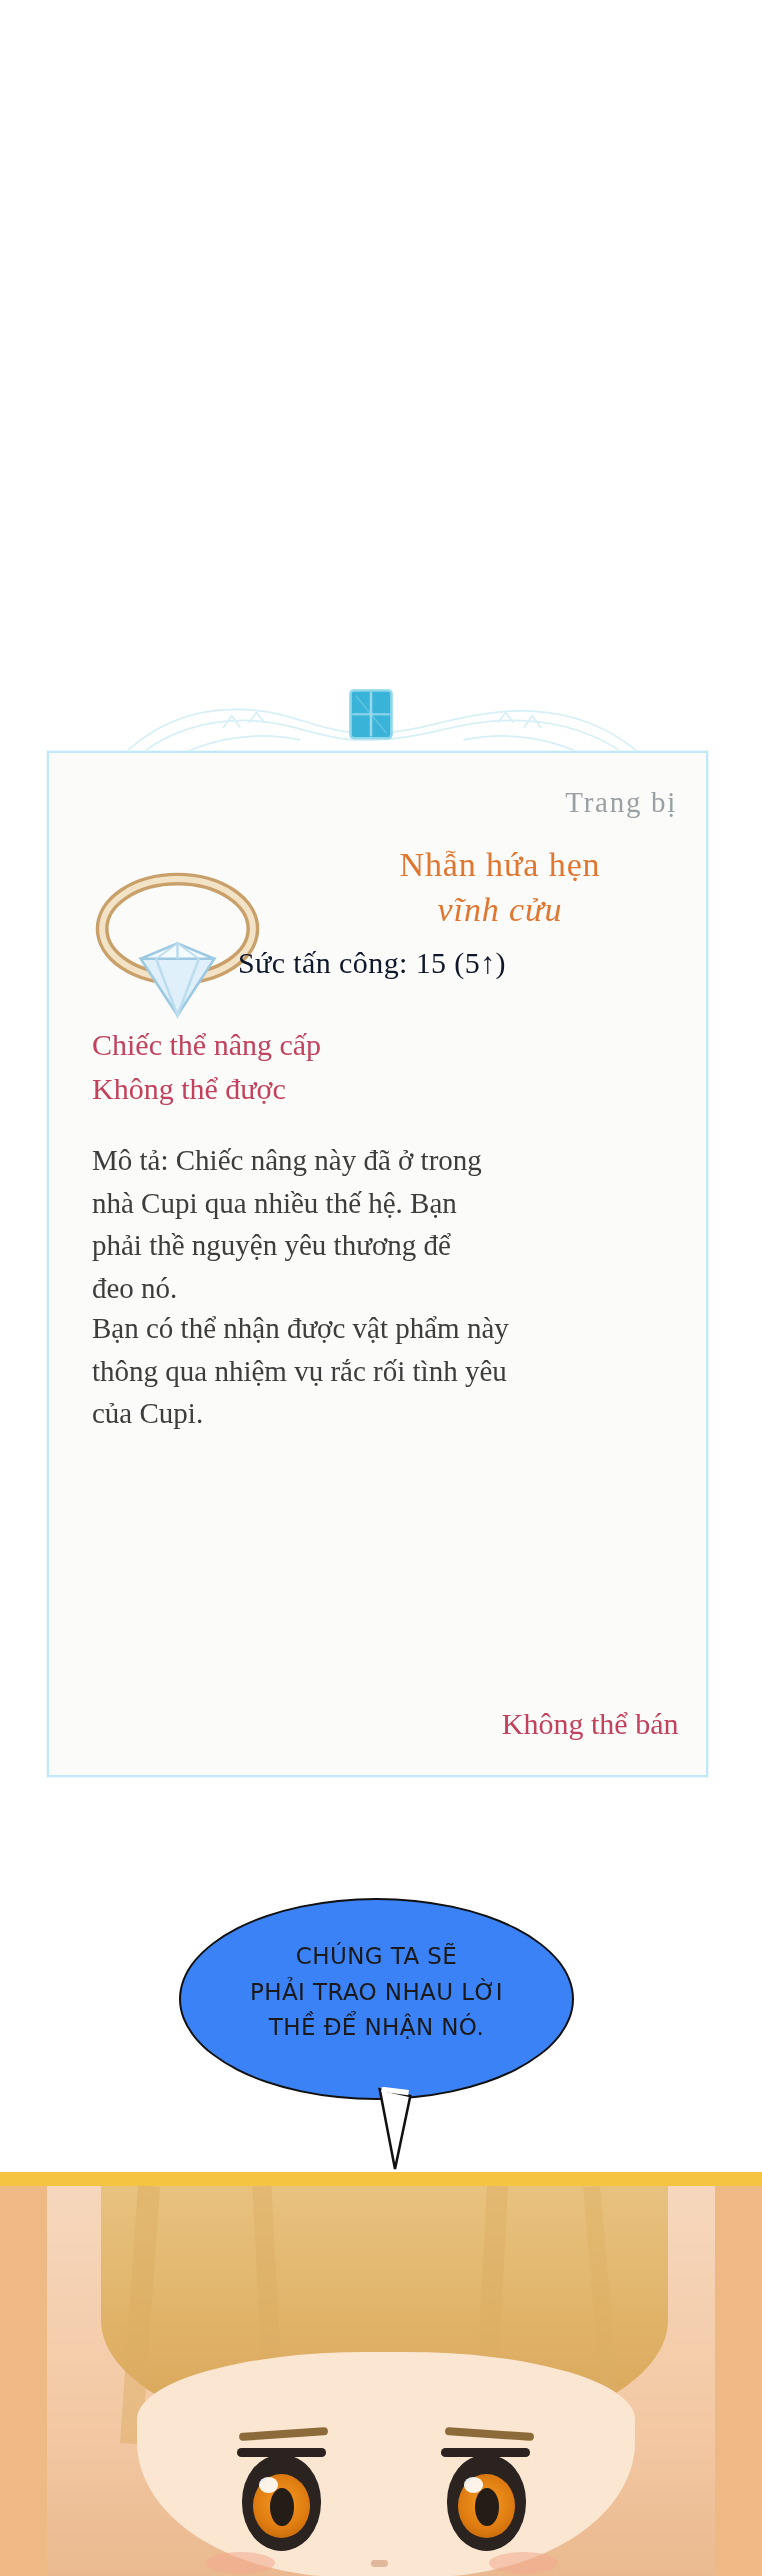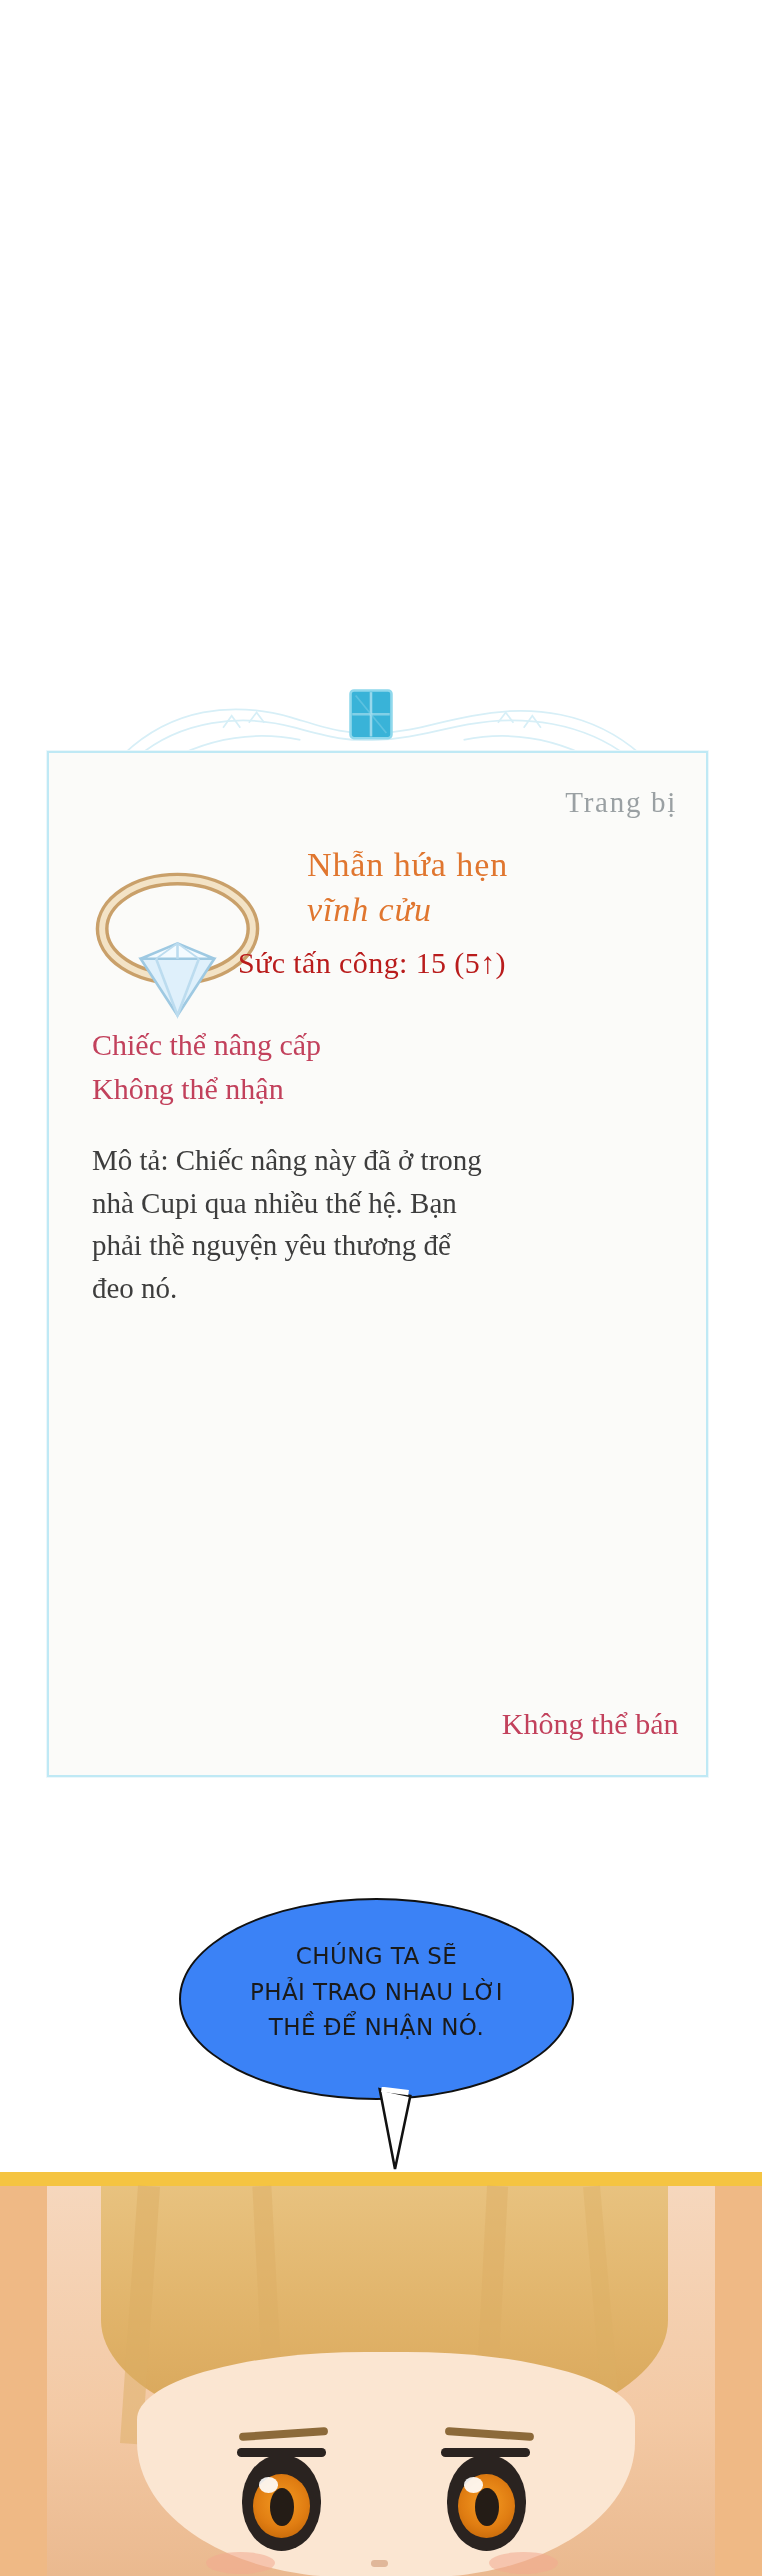--- a/index.html
+++ b/index.html
@@ -74,29 +74,30 @@
 
   .item-title {
     position: absolute;
     left: 258px;
     top: 90px;
     width: 386px;
     font-size: 34px;
     line-height: 1.32;
     color: #e0762f;
     letter-spacing: 0.9px;
+    text-align: center;
   }
   .item-title .line2 { display: block; font-style: italic; }
 
   .item-stat {
     position: absolute;
     left: 189px;
     top: 193px;
     font-size: 30px;
-    color: #b91c1c;
+    color: #0f172a;
     letter-spacing: 0.4px;
   }
 
   .restrictions {
     position: absolute;
     left: 43px;
     top: 270px;
     font-size: 30px;
     line-height: 1.45;
     color: #c2415c;
@@ -331,25 +332,26 @@
 
     <div class="item-title">
       <span>Nhẫn hứa hẹn</span>
       <span class="line2">vĩnh cửu</span>
     </div>
 
     <div class="item-stat">Sức tấn công: 15 (5↑)</div>
 
     <div class="restrictions">
       <div>Chiếc thể nâng cấp</div>
-      <div>Không thể nhận</div>
+      <div>Không thể được</div>
     </div>
 
     <div class="description">Mô tả: Chiếc nâng này đã ở trong nhà Cupi qua nhiều thế hệ. Bạn phải thề nguyện yêu thương để đeo nó.</div>
 
+    <div class="acquisition">Bạn có thể nhận được vật phẩm này thông qua nhiệm vụ rắc rối tình yêu của Cupi.</div>
 
     <div class="cannot-sell">Không thể bán</div>
   </div>
 
   <div class="bubble">
     <div class="bubble-text">
       <div>CHÚNG TA SẼ</div>
       <div>PHẢI TRAO NHAU LỜI</div>
       <div>THỀ ĐỂ NHẬN NÓ.</div>
     </div>

